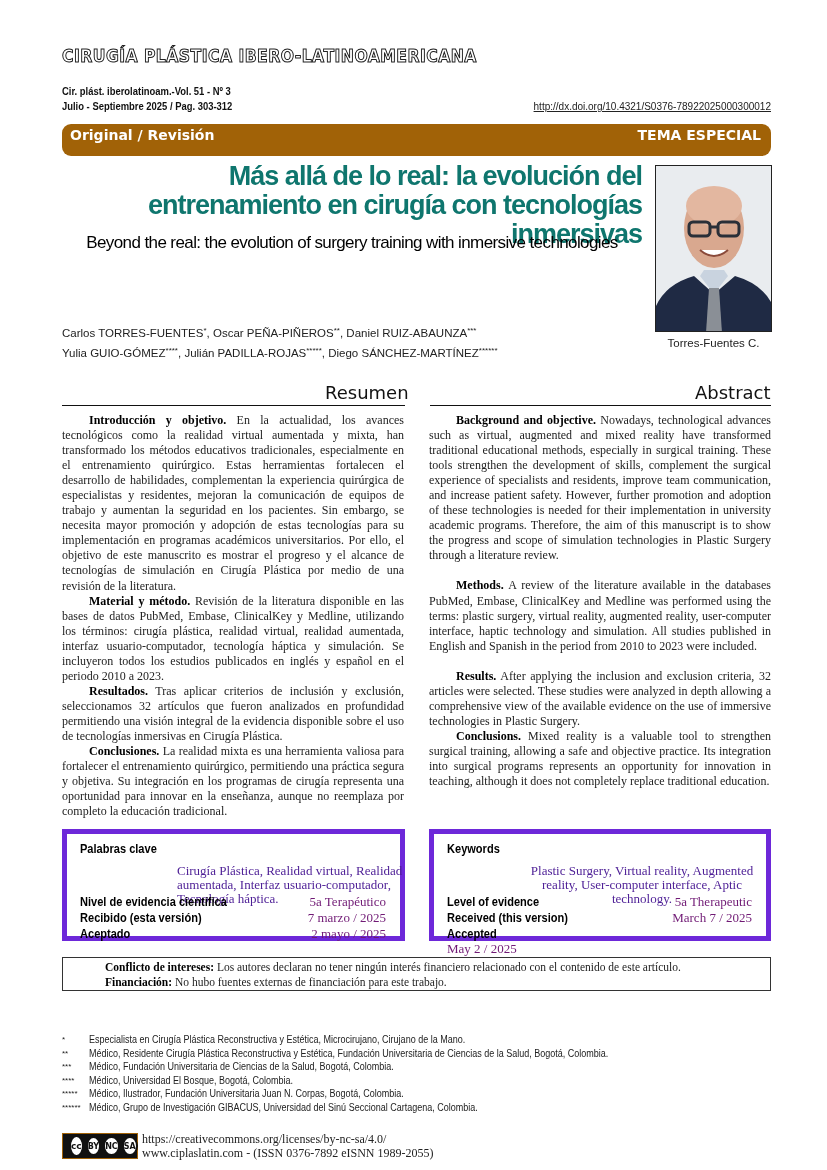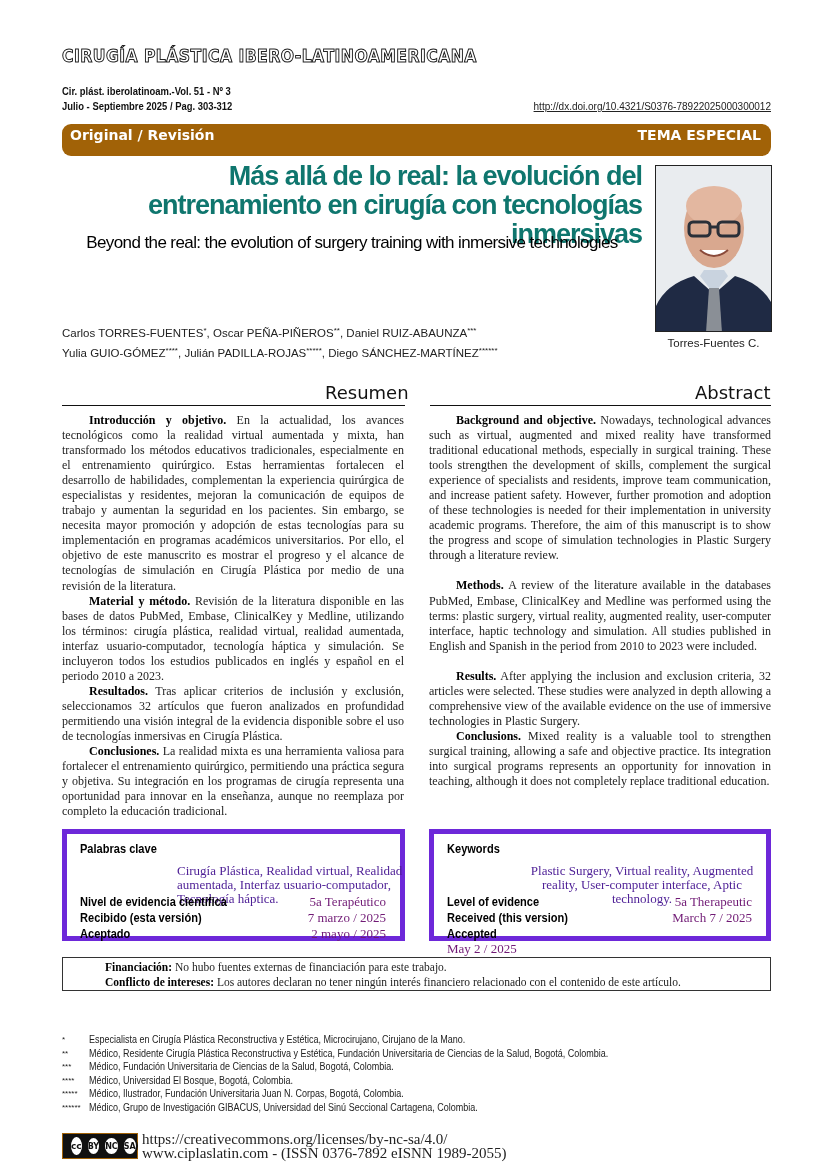--- a/index.html
+++ b/index.html
@@ -119,21 +119,21 @@
     background: #111; border: 1px solid #a16207; display: flex; align-items: center; padding-left: 6px; gap: 2px;
   }
   .cc-circle {
     width: 20px; height: 20px; border-radius: 50%; background: #fff; border: 2px solid #111;
     display: flex; align-items: center; justify-content: center;
     font-family: "DejaVu Sans", sans-serif; font-weight: bold; font-size: 8px; color: #111;
   }
   .cc-circle.big { width: 22px; height: 22px; font-size: 9px; }
   .license {
     position: absolute; left: 142px; top: 1132px;
-    font-size: 15px; line-height: 14px; color: #222;
+    font-size: 12px; line-height: 14px; color: #222;
   }
 </style>
 </head>
 <body>
 
 <div class="journal-name">CIRUGÍA PLÁSTICA IBERO-LATINOAMERICANA</div>
 <div class="cite-block">
   <div>Cir. plást. iberolatinoam.-Vol. 51 - Nº 3</div>
   <div>Julio - Septiembre 2025 / Pag. 303-312</div>
 </div>
@@ -223,22 +223,22 @@
     <span class="k">Received (this version)</span>
     <span class="v">March 7 / 2025</span>
   </div>
   <div class="kw-row" style="top:92px;flex-direction:column;">
     <span class="k">Accepted</span>
     <span class="v">May 2 / 2025</span>
   </div>
 </div>
 
 <div class="coi-box">
+  <div><b>Conflicto de intereses:</b><span> Los autores declaran no tener ningún interés financiero relacionado con el contenido de este artículo.</span></div>
   <div><b>Financiación:</b><span> No hubo fuentes externas de financiación para este trabajo.</span></div>
-  <div><b>Conflicto de intereses:</b><span> Los autores declaran no tener ningún interés financiero relacionado con el contenido de este artículo.</span></div>
 </div>
 
 <div class="footnotes">
   <div class="fn">
       <span class="mark">*</span>
       <span class="txt">Especialista en Cirugía Plástica Reconstructiva y Estética, Microcirujano, Cirujano de la Mano.</span>
     </div>
   <div class="fn">
       <span class="mark">**</span>
       <span class="txt">Médico, Residente Cirugía Plástica Reconstructiva y Estética, Fundación Universitaria de Ciencias de la Salud, Bogotá, Colombia.</span>

